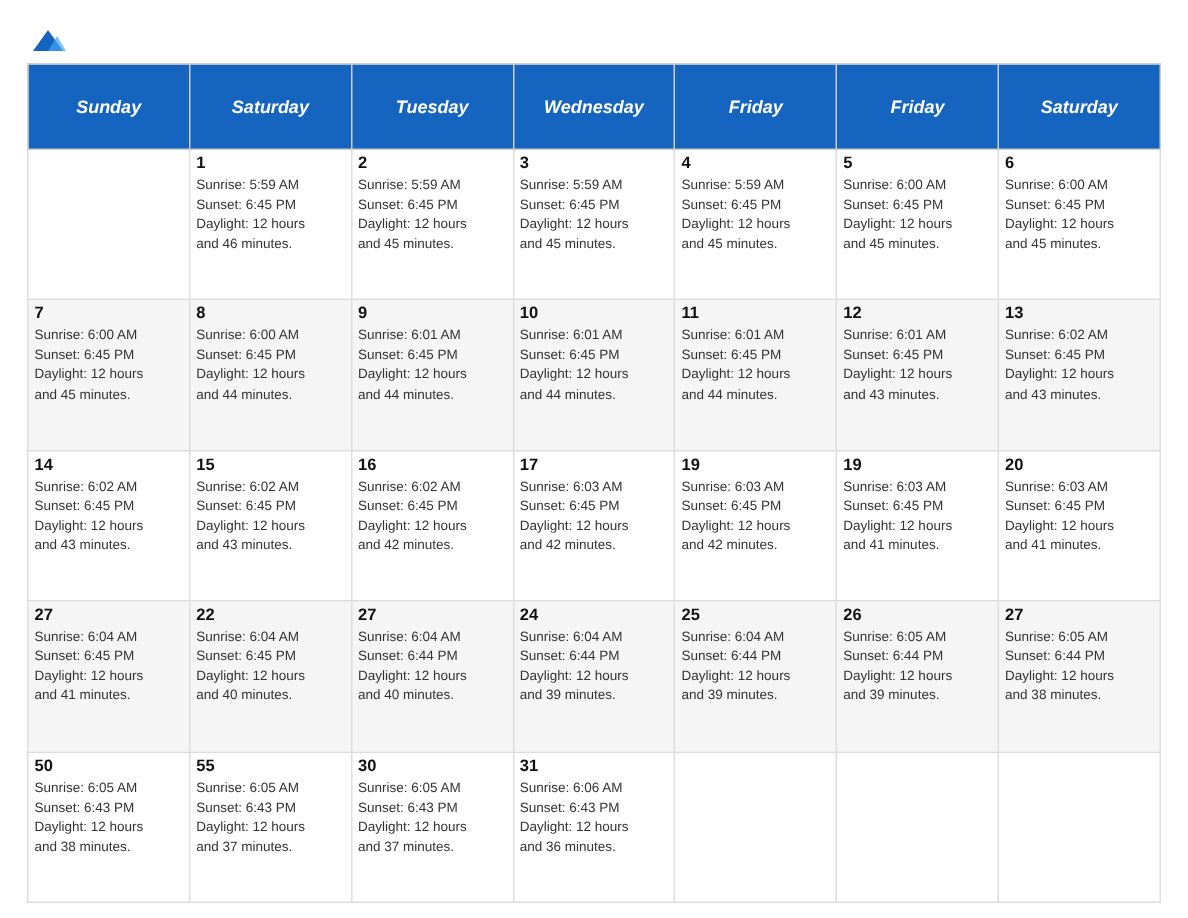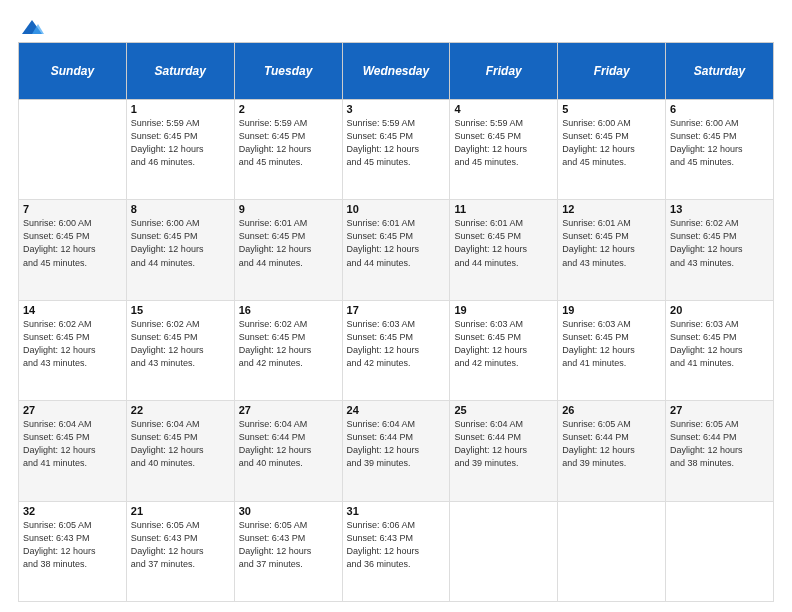--- a/index.html
+++ b/index.html
@@ -330,28 +330,28 @@
           <td>
             <span class="day-number">27</span>
             <div class="day-info" style="white-space: pre-line;">Sunrise: 6:05 AM
 Sunset: 6:44 PM
 Daylight: 12 hours
 and 38 minutes.</div>
           </td>
         </tr>
         <tr>
           <td>
-            <span class="day-number">32</span>
+            <span class="day-number">50</span>
             <div class="day-info" style="white-space: pre-line;">Sunrise: 6:05 AM
 Sunset: 6:43 PM
 Daylight: 12 hours
 and 38 minutes.</div>
           </td>
           <td>
-            <span class="day-number">21</span>
+            <span class="day-number">55</span>
             <div class="day-info" style="white-space: pre-line;">Sunrise: 6:05 AM
 Sunset: 6:43 PM
 Daylight: 12 hours
 and 37 minutes.</div>
           </td>
           <td>
             <span class="day-number">30</span>
             <div class="day-info" style="white-space: pre-line;">Sunrise: 6:05 AM
 Sunset: 6:43 PM
 Daylight: 12 hours

